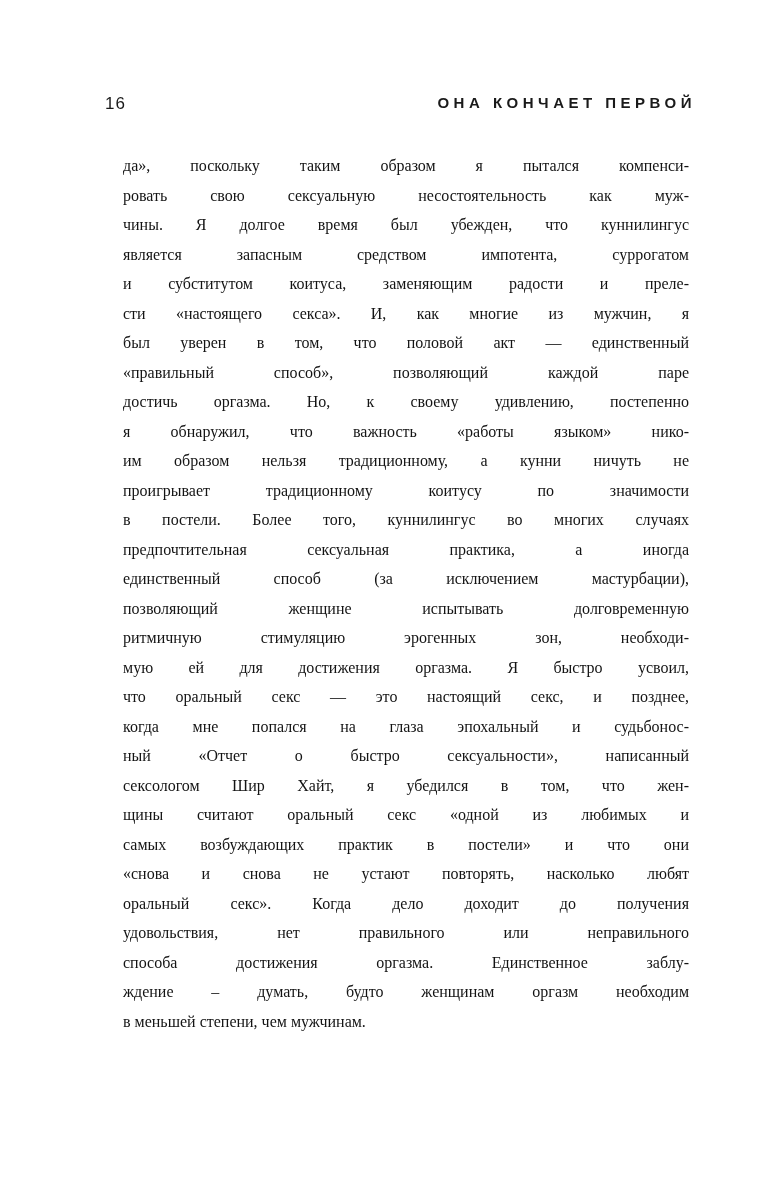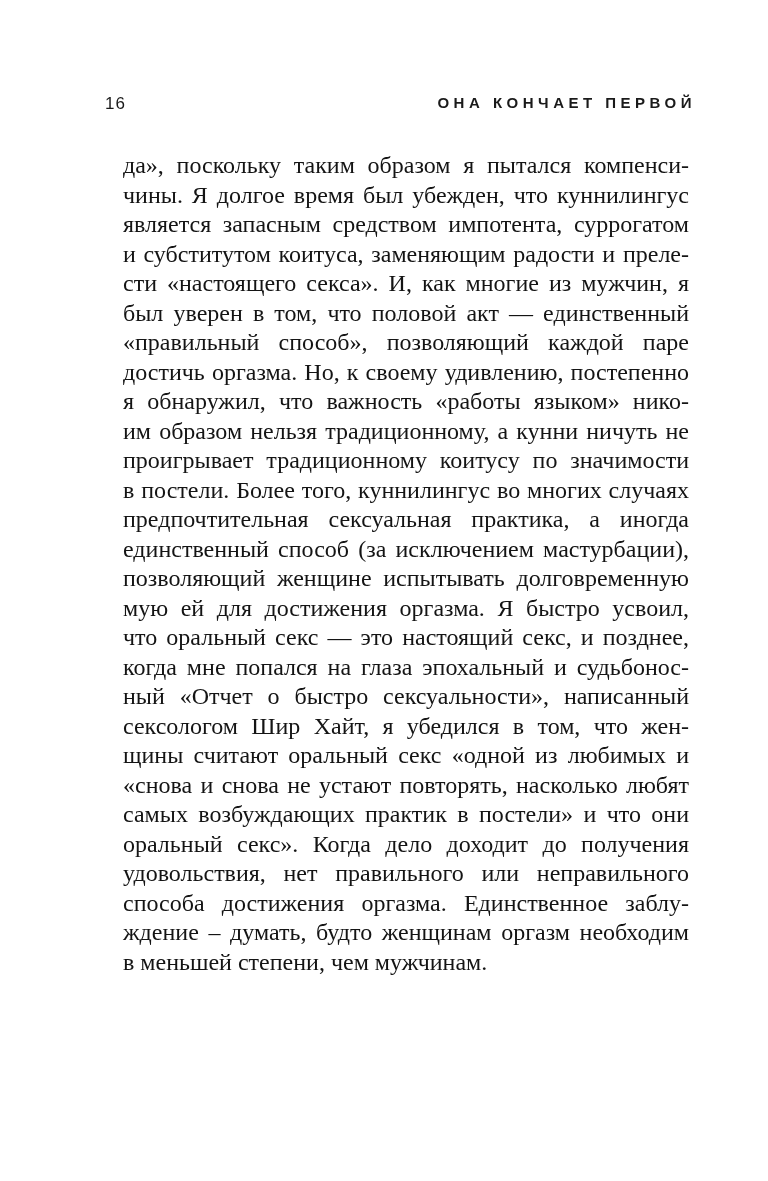--- a/index.html
+++ b/index.html
@@ -42,62 +42,64 @@
     letter-spacing: 4.5px;
     color: #1a1a1a;
   }
   .body-text {
     position: absolute;
     left: 123px;
     top: 151px;
     width: 566px;
   }
   .line {
-    font-size: 24px;
+    font-size: 16px;
     line-height: 29.5px;
     text-align: justify;
     text-align-last: justify;
     white-space: normal;
     color: #141414;
   }
   .line.last {
     text-align-last: left;
   }
 </style>
 </head>
 <body>
 
 <div class="page">
   <div class="header">
     <span class="page-number">16</span>
     <span class="running-title">ОНА КОНЧАЕТ ПЕРВОЙ</span>
   </div>
   <div class="body-text">
       <div class="line">да», поскольку таким образом я пытался компенси-</div>
+      <div class="line">ровать свою сексуальную несостоятельность как муж-</div>
       <div class="line">чины. Я долгое время был убежден, что куннилингус</div>
       <div class="line">является запасным средством импотента, суррогатом</div>
       <div class="line">и субститутом коитуса, заменяющим радости и преле-</div>
       <div class="line">сти «настоящего секса». И, как многие из мужчин, я</div>
       <div class="line">был уверен в том, что половой акт — единственный</div>
       <div class="line">«правильный способ», позволяющий каждой паре</div>
       <div class="line">достичь оргазма. Но, к своему удивлению, постепенно</div>
       <div class="line">я обнаружил, что важность «работы языком» нико-</div>
       <div class="line">им образом нельзя традиционному, а кунни ничуть не</div>
       <div class="line">проигрывает традиционному коитусу по значимости</div>
       <div class="line">в постели. Более того, куннилингус во многих случаях</div>
       <div class="line">предпочтительная сексуальная практика, а иногда</div>
       <div class="line">единственный способ (за исключением мастурбации),</div>
       <div class="line">позволяющий женщине испытывать долговременную</div>
+      <div class="line">ритмичную стимуляцию эрогенных зон, необходи-</div>
       <div class="line">мую ей для достижения оргазма. Я быстро усвоил,</div>
       <div class="line">что оральный секс — это настоящий секс, и позднее,</div>
       <div class="line">когда мне попался на глаза эпохальный и судьбонос-</div>
       <div class="line">ный «Отчет о быстро сексуальности», написанный</div>
       <div class="line">сексологом Шир Хайт, я убедился в том, что жен-</div>
       <div class="line">щины считают оральный секс «одной из любимых и</div>
+      <div class="line">самых возбуждающих практик в постели» и что они</div>
       <div class="line">«снова и снова не устают повторять, насколько любят</div>
-      <div class="line">самых возбуждающих практик в постели» и что они</div>
       <div class="line">оральный секс». Когда дело доходит до получения</div>
       <div class="line">удовольствия, нет правильного или неправильного</div>
       <div class="line">способа достижения оргазма. Единственное заблу-</div>
       <div class="line">ждение – думать, будто женщинам оргазм необходим</div>
       <div class="line last">в меньшей степени, чем мужчинам.</div>
     </div>
 </div>
 
 </body></html>

